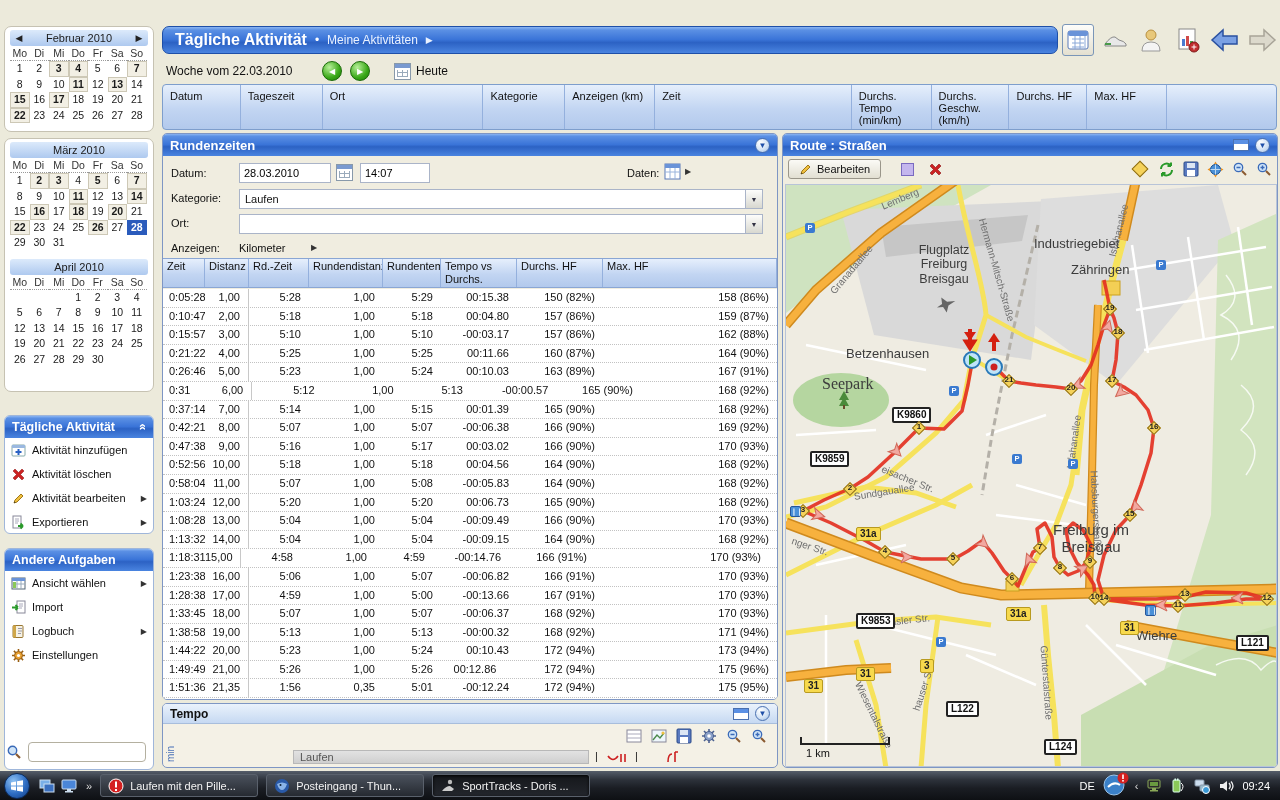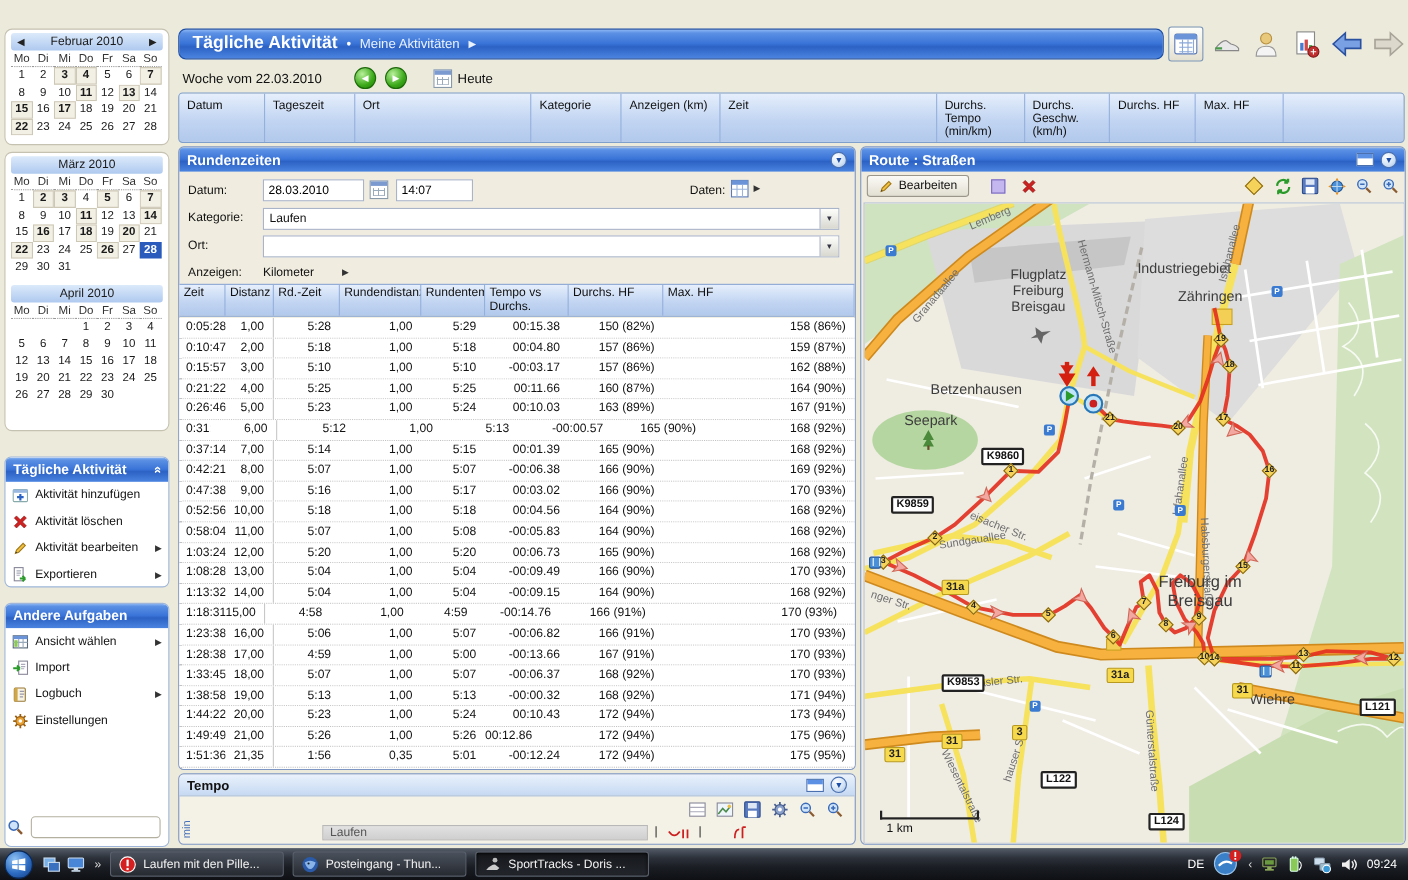--- a/index.html
+++ b/index.html
@@ -689,21 +689,21 @@
           <div class="lap-cell" style="width: 76px; text-align: right; padding: 0px 8px 0px 0px;">00:10.43</div>
           <div class="lap-cell" style="width: 86px; text-align: right; padding: 0px 8px 0px 0px;">172 (94%)</div>
           <div class="lap-cell" style="width: 174px; text-align: right; padding: 0px 8px 0px 0px;">173 (94%)</div>
         </div>
         <div class="lap-row" style="height: 18.6px;">
           <div class="lap-cell" style="width: 42px; text-align: left; padding: 0px 0px 0px 6px;">1:49:49</div>
           <div class="lap-cell" style="width: 44px; text-align: right; padding: 0px 8px 0px 0px; border-right: 1px solid rgb(200, 200, 200);">21,00</div>
           <div class="lap-cell" style="width: 60px; text-align: right; padding: 0px 8px 0px 0px;">5:26</div>
           <div class="lap-cell" style="width: 74px; text-align: right; padding: 0px 8px 0px 0px;">1,00</div>
           <div class="lap-cell" style="width: 58px; text-align: right; padding: 0px 8px 0px 0px;">5:26</div>
-          <div class="lap-cell" style="width: 76px; text-align: left; padding: 0px 8px 0px 0px;">00:12.86</div>
+          <div class="lap-cell" style="width: 76px; text-align: center; padding: 0px 8px 0px 0px;">00:12.86</div>
           <div class="lap-cell" style="width: 86px; text-align: right; padding: 0px 8px 0px 0px;">172 (94%)</div>
           <div class="lap-cell" style="width: 174px; text-align: right; padding: 0px 8px 0px 0px;">175 (96%)</div>
         </div>
         <div class="lap-row" style="height: 18.6px;">
           <div class="lap-cell" style="width: 42px; text-align: left; padding: 0px 0px 0px 6px;">1:51:36</div>
           <div class="lap-cell" style="width: 44px; text-align: right; padding: 0px 8px 0px 0px; border-right: 1px solid rgb(200, 200, 200);">21,35</div>
           <div class="lap-cell" style="width: 60px; text-align: right; padding: 0px 8px 0px 0px;">1:56</div>
           <div class="lap-cell" style="width: 74px; text-align: right; padding: 0px 8px 0px 0px;">0,35</div>
           <div class="lap-cell" style="width: 58px; text-align: right; padding: 0px 8px 0px 0px;">5:01</div>
           <div class="lap-cell" style="width: 76px; text-align: right; padding: 0px 8px 0px 0px;">-00:12.24</div>
@@ -929,21 +929,21 @@
         <path d="M58,206 l5,9 h-10 Z M58,212 l5,9 h-10 Z" fill="#4a8a3a"></path>
           <rect x="57" y="220" width="2" height="4" fill="#6a4a2a"></rect>
       </svg>
       <div id="mapOverlay" style="position:absolute;left:0;top:0;width:492px;height:583px;">
           <div class="map-label" style="left: 158px; top: 58px; font-size: 12.5px; transform: translateX(-50%); text-align: center;">Flugplatz
 Freiburg
 Breisgau</div>
           <div class="map-label" style="left: 248px; top: 52px; font-size: 13px;">Industriegebiet</div>
           <div class="map-label" style="left: 285px; top: 78px; font-size: 13px;">Zähringen</div>
           <div class="map-label" style="left: 60px; top: 162px; font-size: 13px;">Betzenhausen</div>
-          <div class="map-label" style="left: 36px; top: 190px; font-size: 13px;">Seepark</div>
+          <div class="map-label" style="left: 36px; top: 190px; font-size: 16px; font-family: Liberation Serif, serif;">Seepark</div>
           <div class="map-label" style="left: 305px; top: 336px; font-size: 15px; transform: translateX(-50%); text-align: center;">Freiburg im
 Breisgau</div>
           <div class="map-label" style="left: 350px; top: 444px; font-size: 13px;">Wiehre</div>
           <div class="map-street" style="left: 46px; top: 102px; transform: rotate(-50deg);">Granadaallee</div>
           <div class="map-street" style="left: 196px; top: 28px; transform: rotate(74deg);">Hermann-Mitsch-Straße</div>
           <div class="map-street" style="left: 326px; top: 66px; transform: rotate(-76deg);">Isfahanallee</div>
           <div class="map-street" style="left: 284px; top: 278px; transform: rotate(-82deg);">Isfahanallee</div>
           <div class="map-street" style="left: 308px; top: 280px; transform: rotate(87deg);">Habsburgerstraße</div>
           <div class="map-street" style="left: 68px; top: 306px; transform: rotate(-9deg);">Sundgauallee</div>
           <div class="map-street" style="left: 96px; top: 16px; transform: rotate(-23deg);">Lemberg</div>

